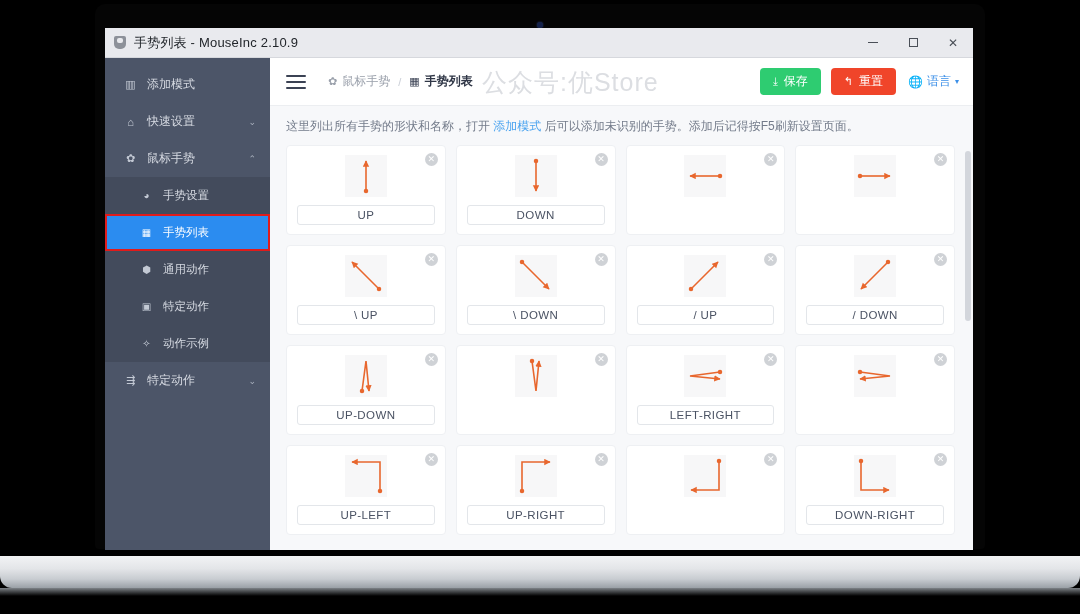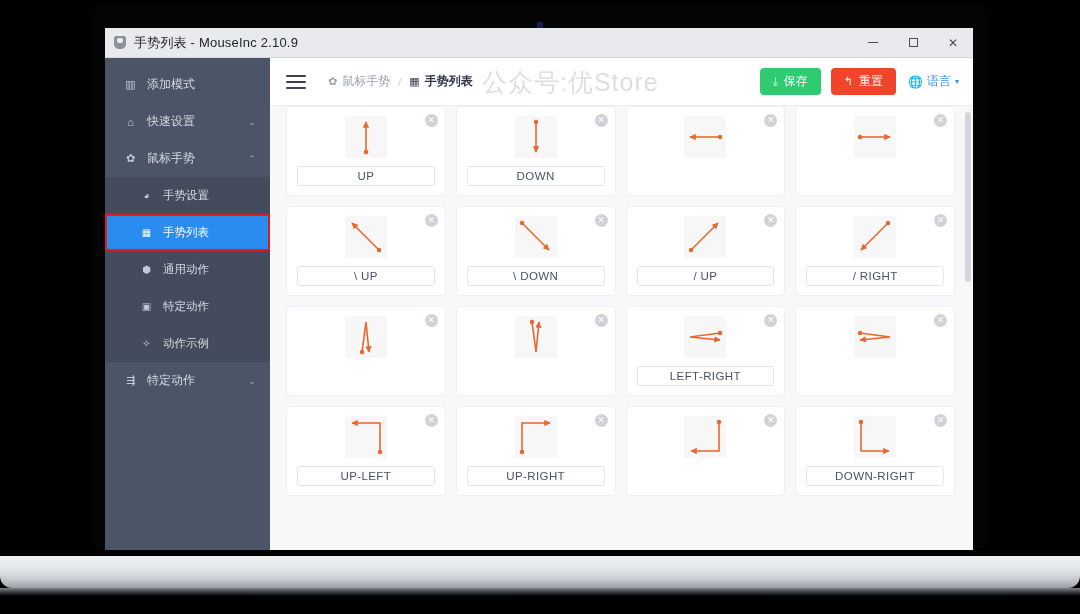--- a/index.html
+++ b/index.html
@@ -279,20 +279,23 @@
               <span>重置</span>
             </button>
             <div id="language-switcher">
               <span class="globe">🌐</span>
               <span>语言</span>
               <span class="caret">▾</span>
             </div>
           </div>
         </div>
 
+        <div id="description-bar">
+          <span>这里列出所有手势的形状和名称，打开 </span><span class="hl">添加模式</span><span> 后可以添加未识别的手势。添加后记得按F5刷新设置页面。</span>
+        </div>
 
         <div id="gesture-grid-wrap">
           <div id="gesture-grid">
               <div class="gesture-card">
                 <div class="card-close">✕</div>
                 <div class="gesture-canvas">
                   <svg width="42" height="42" viewBox="0 0 42 42">
                     <defs>
                       <marker id="ah" markerWidth="5" markerHeight="5" refX="3.6" refY="2" orient="auto">
                         <path d="M0,0 L4,2 L0,4 z" fill="#e8672e"></path>
@@ -425,37 +428,40 @@
                         <path d="M0,0 L4,2 L0,4 z" fill="#e8672e"></path>
                       </marker>
                       <marker id="dot" markerWidth="4" markerHeight="4" refX="2" refY="2">
                         <circle cx="2" cy="2" r="1.4" fill="#e8672e"></circle>
                       </marker>
                     </defs>
                     <line x1="34" y1="7" x2="7" y2="34" stroke="#e8672e" stroke-width="1.6" marker-start="url(#dot)" marker-end="url(#ah)"></line>
                   </svg>
                 </div>
                 <div class="gesture-label-btn">
-                  <span>/ RIGHT</span>
+                  <span>/ DOWN</span>
                 </div>
               </div>
               <div class="gesture-card">
                 <div class="card-close">✕</div>
                 <div class="gesture-canvas">
                   <svg width="42" height="42" viewBox="0 0 42 42">
                     <defs>
                       <marker id="ah" markerWidth="5" markerHeight="5" refX="3.6" refY="2" orient="auto">
                         <path d="M0,0 L4,2 L0,4 z" fill="#e8672e"></path>
                       </marker>
                       <marker id="dot" markerWidth="4" markerHeight="4" refX="2" refY="2">
                         <circle cx="2" cy="2" r="1.4" fill="#e8672e"></circle>
                       </marker>
                     </defs>
                     <polyline points="17,36 21,6 24,36" fill="none" stroke="#e8672e" stroke-width="1.6" marker-start="url(#dot)" marker-end="url(#ah)"></polyline>
                   </svg>
+                </div>
+                <div class="gesture-label-btn">
+                  <span>UP-DOWN</span>
                 </div>
               </div>
               <div class="gesture-card">
                 <div class="card-close">✕</div>
                 <div class="gesture-canvas">
                   <svg width="42" height="42" viewBox="0 0 42 42">
                     <defs>
                       <marker id="ah" markerWidth="5" markerHeight="5" refX="3.6" refY="2" orient="auto">
                         <path d="M0,0 L4,2 L0,4 z" fill="#e8672e"></path>
                       </marker>

